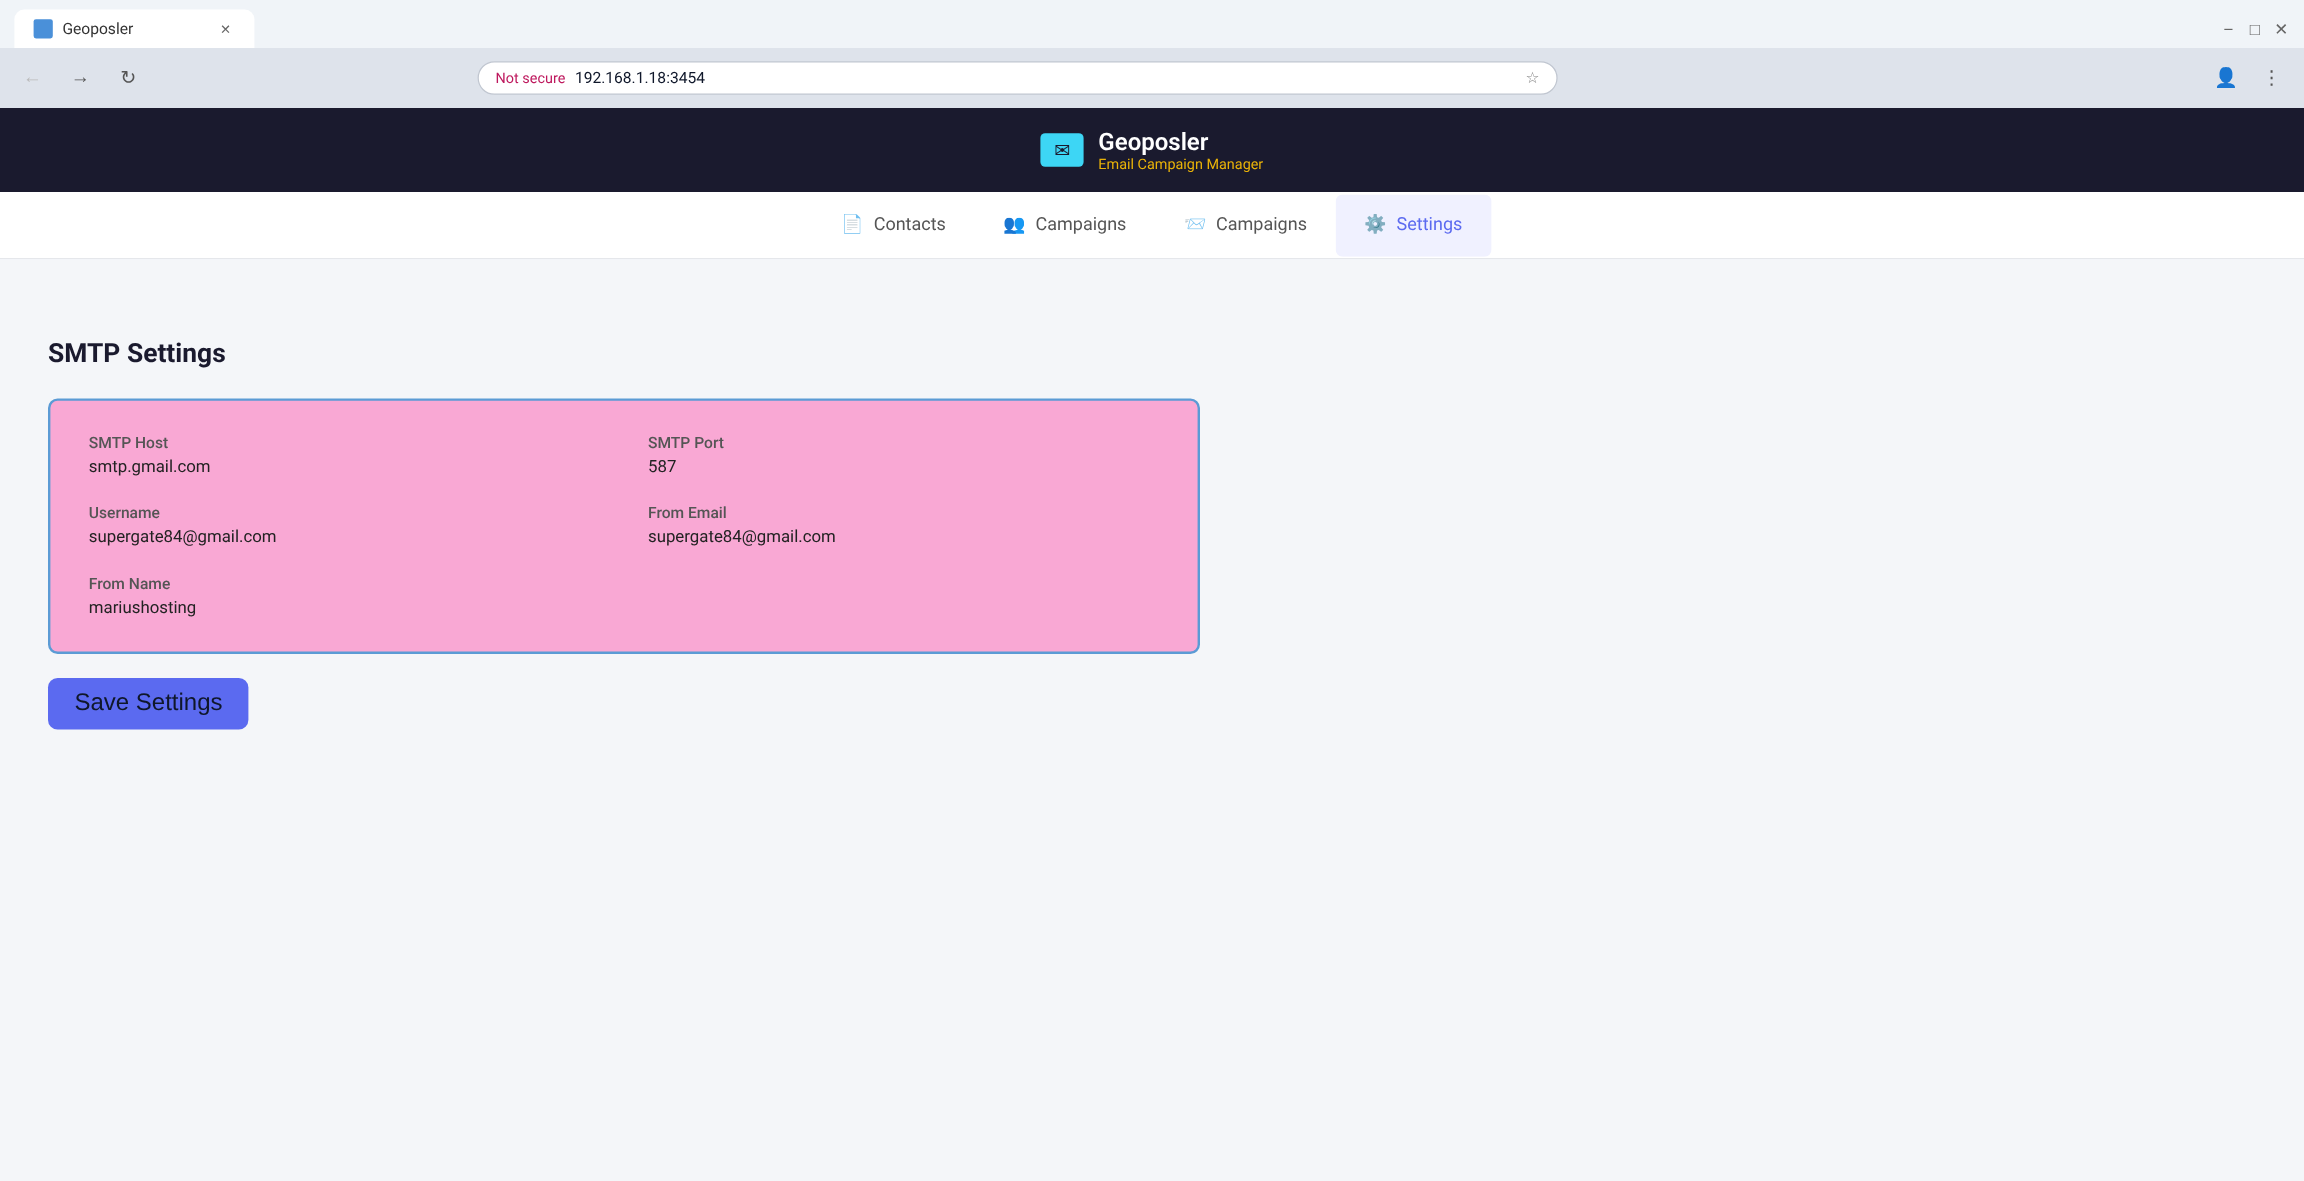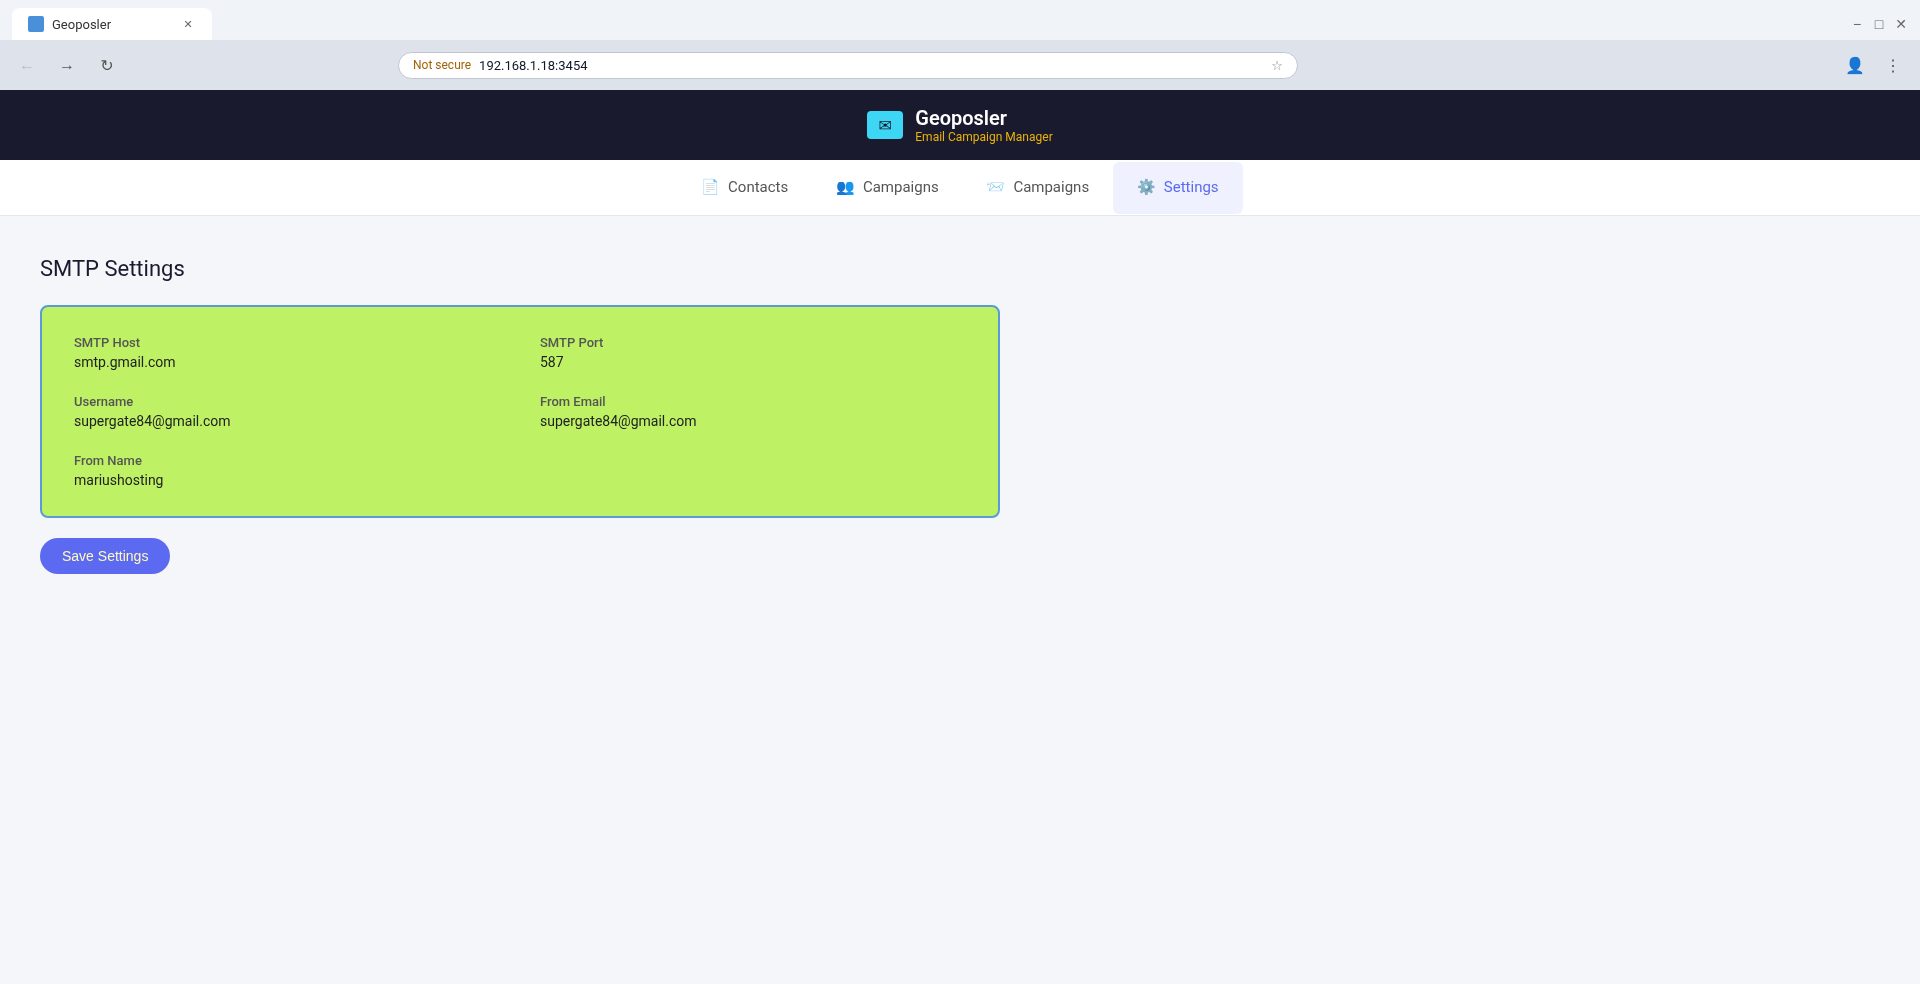--- a/index.html
+++ b/index.html
@@ -11,21 +11,21 @@
     .window-controls { margin-left: auto; display: flex; gap: 8px; align-items: center; }
     .win-btn { width: 14px; height: 14px; border-radius: 50%; display: flex; align-items: center; justify-content: center; font-size: 9px; cursor: pointer; border: none; }
     .win-minimize { background: transparent; color: #666; font-size: 14px; }
     .win-maximize { background: transparent; color: #666; font-size: 14px; }
     .win-close { background: transparent; color: #666; font-size: 14px; }
 
     .browser-toolbar { background: #dee3eb; padding: 6px 12px; display: flex; align-items: center; gap: 10px; height: 50px; }
     .nav-btn { background: none; border: none; cursor: pointer; color: #555; font-size: 16px; padding: 4px 6px; border-radius: 50%; width: 30px; height: 30px; display: flex; align-items: center; justify-content: center; }
     .nav-btn.disabled { color: #bbb; cursor: default; }
     .address-bar { flex: 1; background: #fff; border: 1px solid #c0c6d0; border-radius: 20px; padding: 5px 14px; font-size: 13px; color: #333; display: flex; align-items: center; gap: 8px; max-width: 900px; margin: 0 auto; }
-    .address-bar-warning { color: #a16207; font-size: 12px; }
+    .address-bar-warning { color: #be185d; font-size: 12px; }
     .address-bar-url { color: #0f172a; font-size: 13px; }
     .address-bar-right { margin-left: auto; display: flex; align-items: center; gap: 8px; color: #888; }
     .toolbar-right { margin-left: auto; display: flex; align-items: center; gap: 8px; }
     .toolbar-icon-btn { background: none; border: none; cursor: pointer; color: #555; font-size: 16px; padding: 4px; width: 30px; height: 30px; display: flex; align-items: center; justify-content: center; border-radius: 50%; }
 
     
     .app-header { background: #1a1a2e; width: 100%; padding: 14px 0; display: flex; align-items: center; justify-content: center; height: 70px; }
     .app-logo-area { display: flex; align-items: center; gap: 12px; }
     .app-logo-icon { width: 36px; height: 28px; background: #3dd6f5; border-radius: 4px; display: flex; align-items: center; justify-content: center; position: relative; }
     .app-logo-icon::after { content: '✉'; color: #1a1a2e; font-size: 16px; }
@@ -35,30 +35,30 @@
 
     
     .app-nav { background: #fff; width: 100%; display: flex; align-items: center; justify-content: center; border-bottom: 1px solid #e5e7eb; height: 56px; gap: 0; }
     .nav-item { display: flex; align-items: center; gap: 8px; padding: 16px 24px; font-size: 15px; color: #555; cursor: pointer; text-decoration: none; border-bottom: 2px solid transparent; transition: all 0.2s; }
     .nav-item.active { color: #5b6af0; background: #f0f1ff; border-radius: 6px; border-bottom: 2px solid transparent; }
     .nav-icon { font-size: 15px; }
 
     
     .main-content { background: #f4f6f9; padding: 40px; min-height: calc(984px - 40px - 70px - 56px); }
 
-    .page-title { font-size: 22px; font-weight: 400; color: #1a1a2e; margin-bottom: 24px; }
+    .page-title { font-size: 22px; font-weight: 700; color: #1a1a2e; margin-bottom: 24px; margin-top: 27px; }
 
-    .settings-card { background: #bef264; border: 2px solid #5b9bd5; border-radius: 8px; padding: 28px 32px; max-width: 960px; }
+    .settings-card { background: #f9a8d4; border: 2px solid #5b9bd5; border-radius: 8px; padding: 28px 32px; max-width: 960px; }
     .settings-grid { display: grid; grid-template-columns: 1fr 1fr; gap: 24px 40px; }
     .settings-field { display: flex; flex-direction: column; gap: 4px; }
     .field-label { font-size: 13px; color: #555; font-weight: 500; }
     .field-value { font-size: 14px; color: #222; }
     .field-value.password { letter-spacing: 2px; font-size: 16px; color: #222; }
 
-    .save-btn { background: #5b6af0; color: #fef9c3; border: none; border-radius: 18px; padding: 10px 22px; font-size: 14px; font-weight: 500; cursor: pointer; margin-top: 20px; }
+    .save-btn { background: #5b6af0; color: #0f172a; border: none; border-radius: 8px; padding: 10px 22px; font-size: 20px; font-weight: 500; cursor: pointer; margin-top: 20px; }
   </style>
 </head>
 <body>
 
 <div>
 
   <div class="browser-titlebar">
     <div class="browser-tab">
       <div class="browser-tab-icon"></div>
       <span>Geoposler</span>

